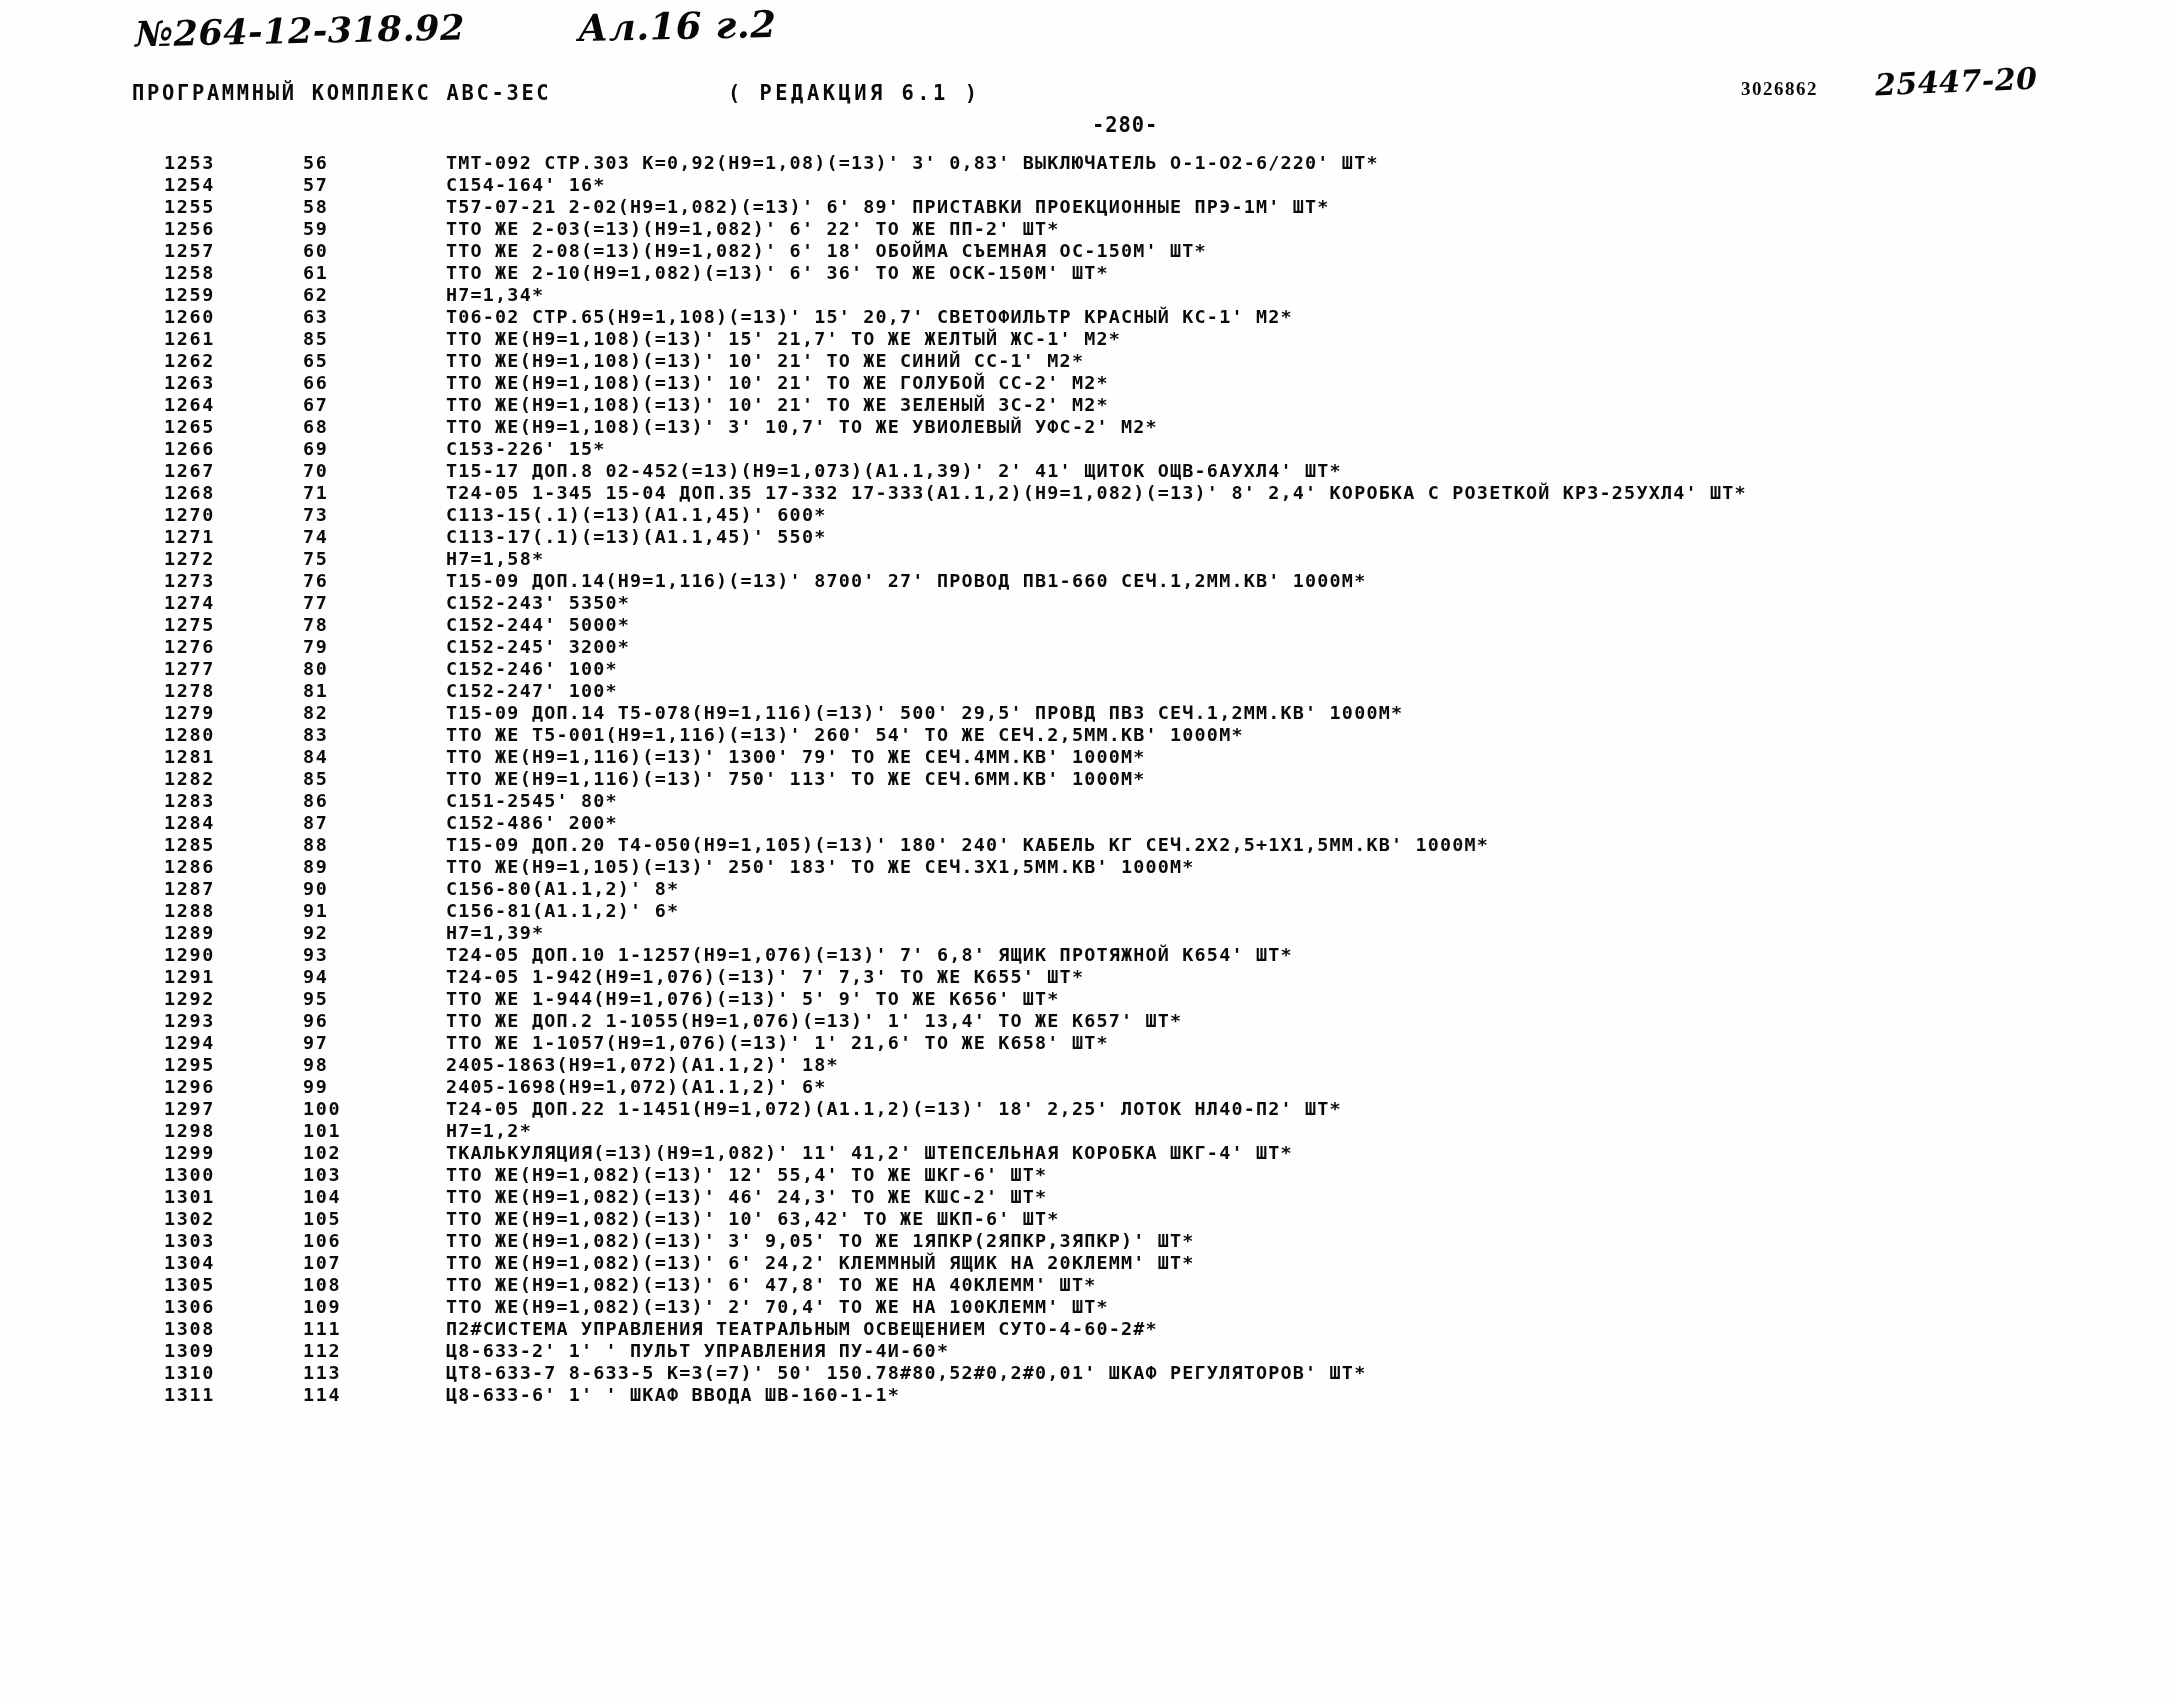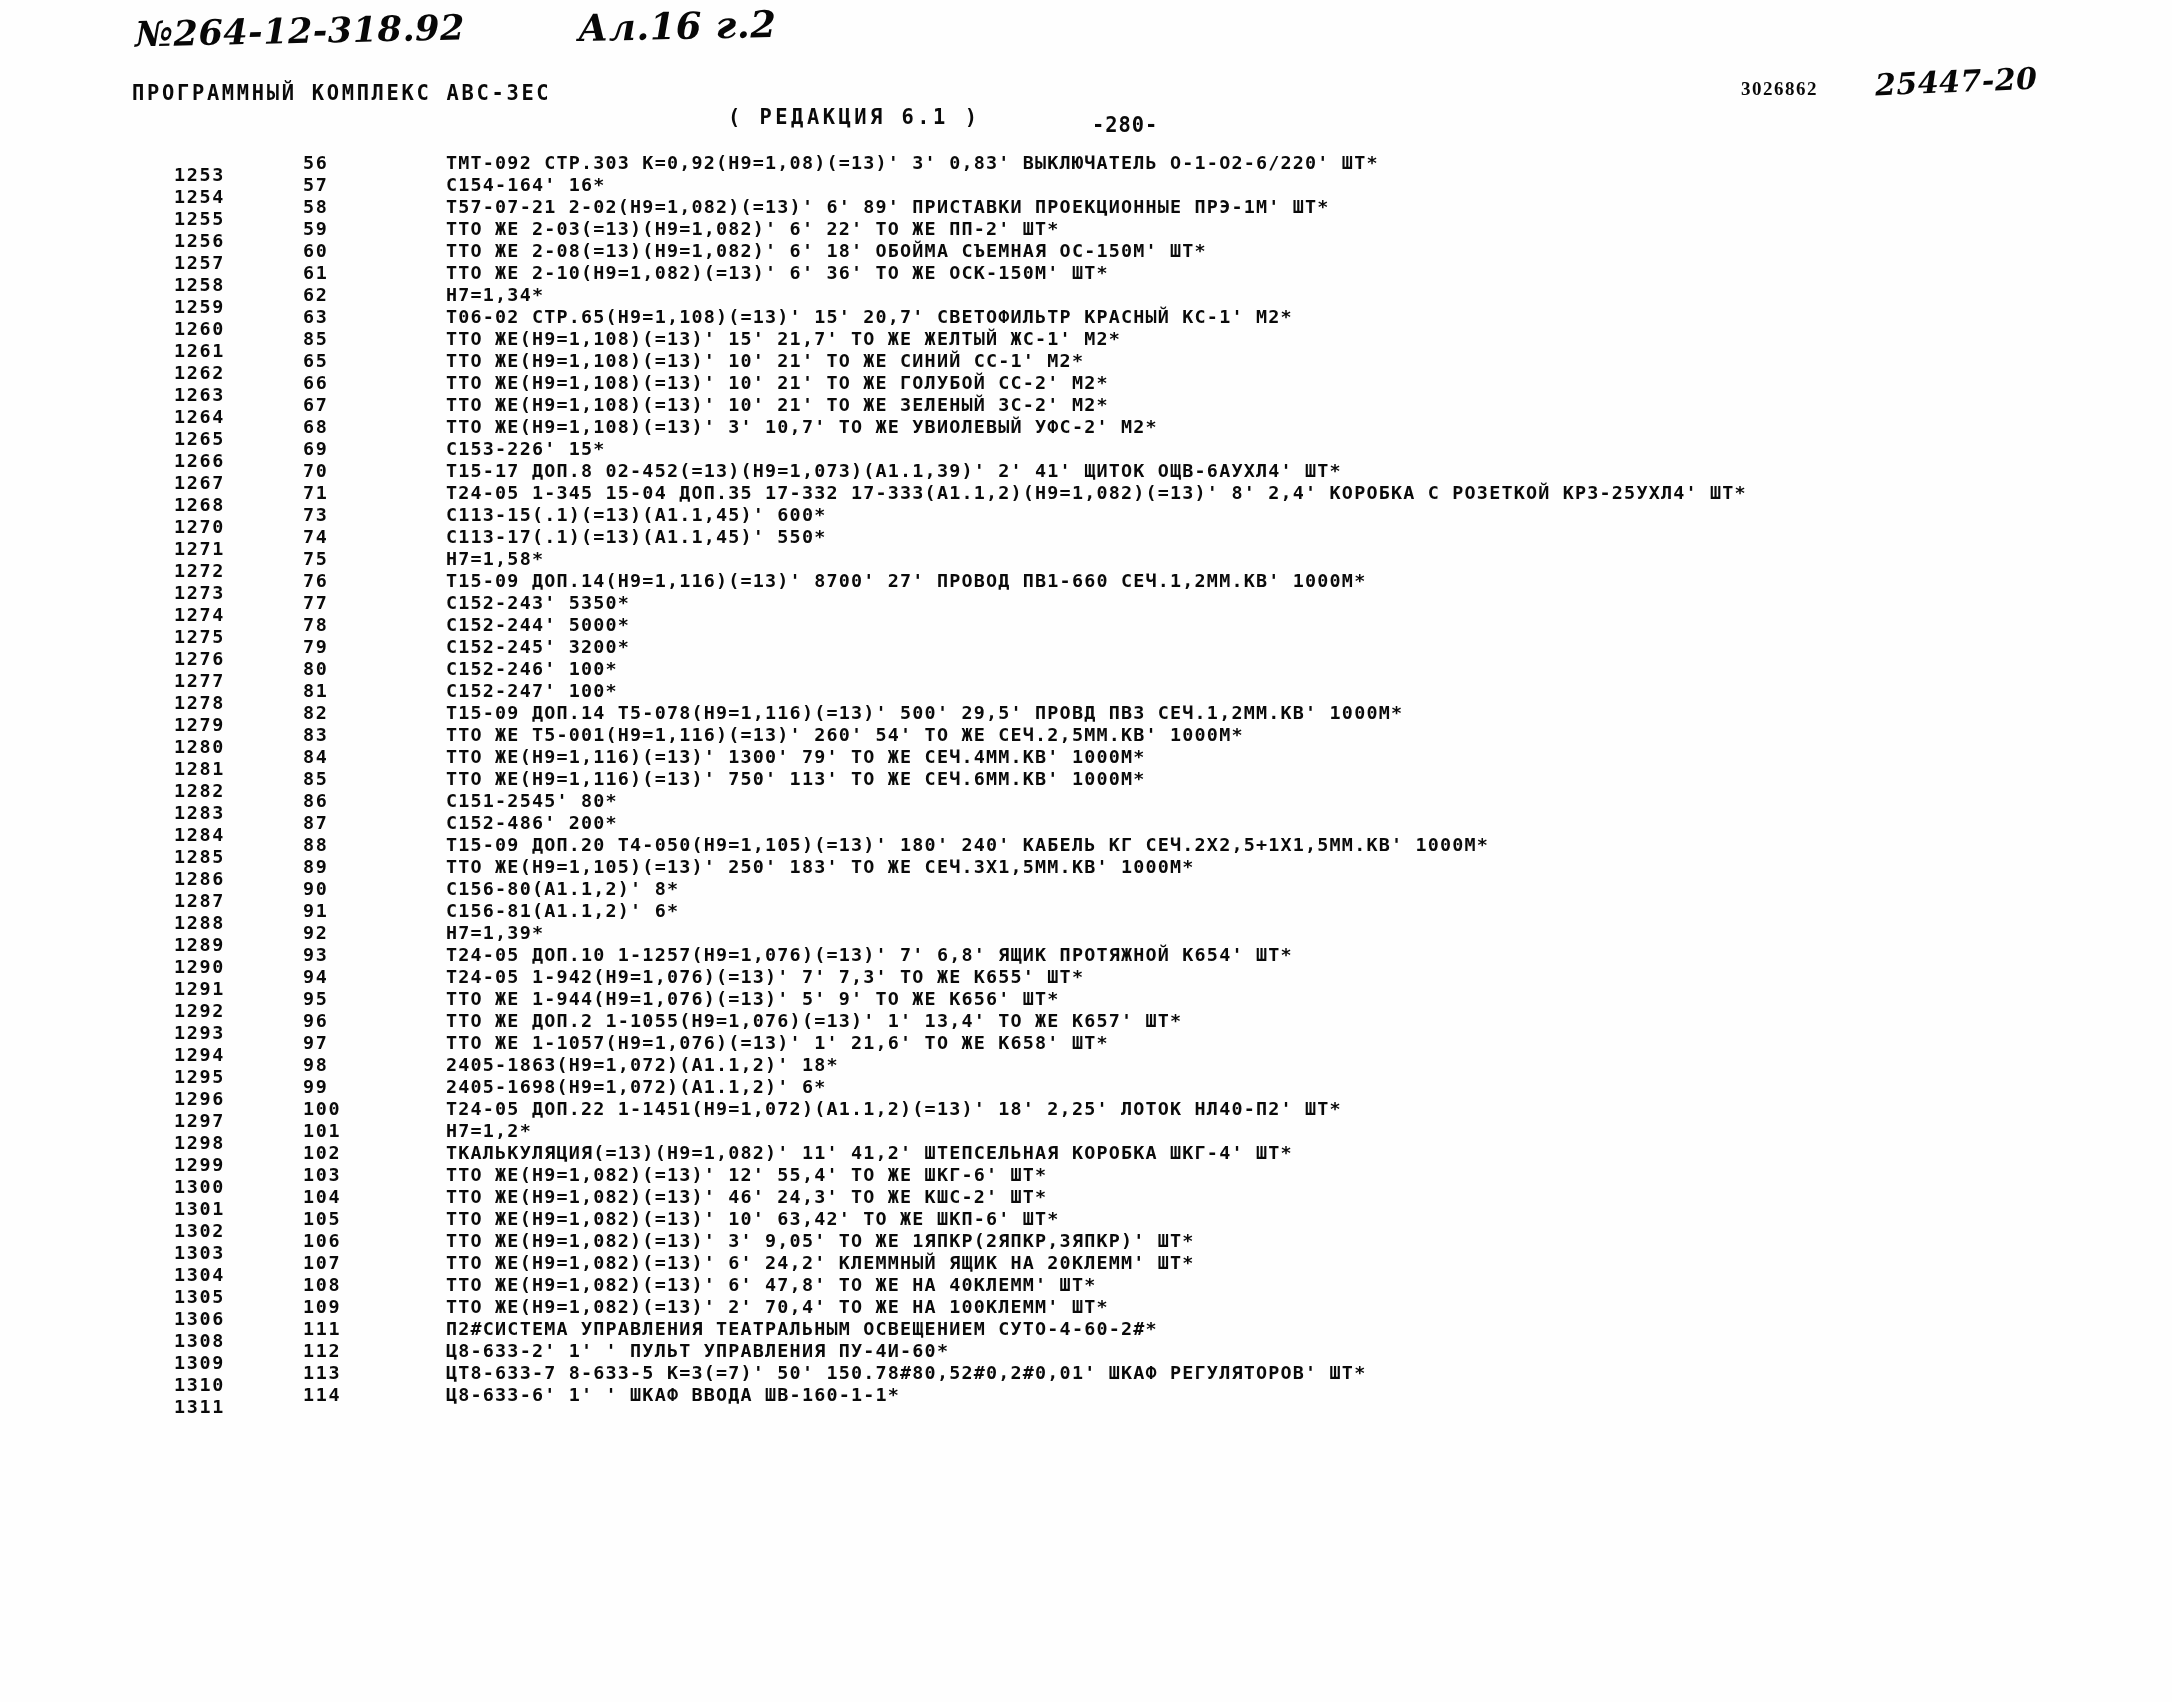--- a/index.html
+++ b/index.html
@@ -63,21 +63,21 @@
   .header-cell {
     position: absolute;
     white-space: nowrap;
     font-size: 20.4px;
     font-weight: 700;
     letter-spacing: 2.7px;
     line-height: 25px;
     text-align: right;
   }
   #header-complex-title { left: 132px; top: 0; }
-  #header-revision      { left: 728px; top: 0; letter-spacing: 3.5px; margin-top: 24px; }
+  #header-revision      { left: 728px; top: 0; letter-spacing: 3.5px; }
   #header-page-number   { left: 1092px; top: 0; letter-spacing: 1px; margin-top: 32px; }
   #header-doc-code      { left: 1741px; top: -5px; letter-spacing: 1.5px; font-size: 19px; font-family: Liberation Serif, serif; }
 
   
   .listing {
     position: absolute;
     left: 0;
     top: 152px;
     width: 2172px;
   }
@@ -90,21 +90,21 @@
   .col-idx,
   .col-text {
     position: absolute;
     top: 0;
     font-size: 18.4px;
     font-weight: 700;
     line-height: 22px;
     white-space: pre;
     letter-spacing: 1.2px;
   }
-  .col-seq  { left: 174px;  letter-spacing: 1.7px; margin-top: 12px; }
+  .col-seq  { left: 164px;  letter-spacing: 1.7px; }
   .col-idx  { left: 303px;  letter-spacing: 1.7px; }
   .col-text { left: 446px; }
 
   
   .grain {
     position: absolute;
     inset: 0;
     pointer-events: none;
     opacity: 0.05;
     background-image:

